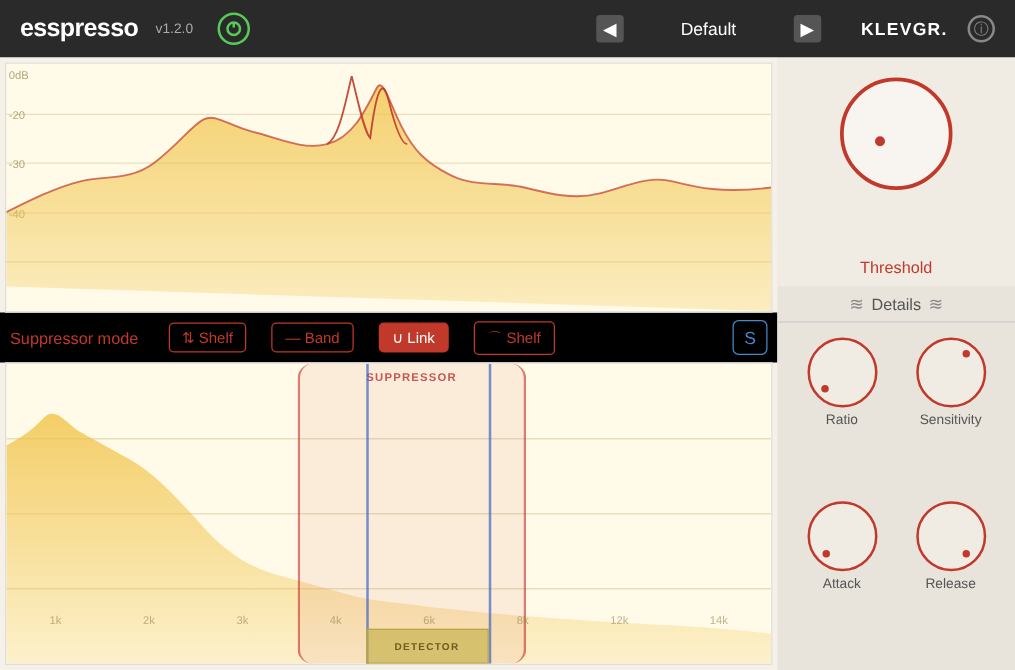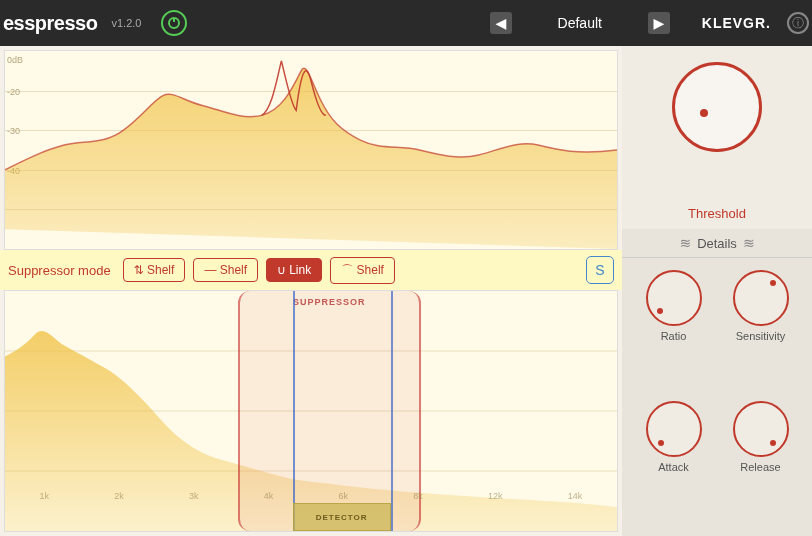--- a/index.html
+++ b/index.html
@@ -10,21 +10,21 @@
       font-family: -apple-system, BlinkMacSystemFont, 'Segoe UI', sans-serif;
       overflow: hidden;
     }
 
     
     .header {
       display: flex;
       align-items: center;
       background: #2a2a2a;
       height: 46px;
-      padding: 0 3px;
+      padding: 0 16px;
       gap: 12px;
     }
     .logo-text {
       color: #fff;
       font-size: 20px;
       font-weight: 600;
       letter-spacing: -0.5px;
     }
     .version-text {
       color: #aaa;
@@ -120,22 +120,22 @@
       left: 2px;
       color: rgba(150,130,80,0.7);
       font-size: 9px;
     }
 
     
     .mode-bar {
       display: flex;
       align-items: center;
       padding: 6px 8px;
-      gap: 8px;
-      background: #fef9c3;
+      gap: 20px;
+      background: #000000;
     }
     .mode-label {
       color: #c0392b;
       font-size: 13px;
       font-weight: 500;
       margin-right: 4px;
     }
     .mode-btn {
       display: flex;
       align-items: center;
@@ -425,21 +425,21 @@
 
         <path d="M0,120 C20,110 40,100 60,95 C80,90 100,95 120,80 C140,65 150,50 160,45 C170,40 180,50 200,55 C220,60 240,70 260,65 C280,60 290,40 300,20 C305,10 310,30 320,50 C330,70 340,80 360,90 C380,100 400,95 420,100 C440,105 460,110 480,105 C500,100 520,90 540,95 C560,100 580,105 620,100" fill="none" stroke="#c0392b" stroke-width="1.5" opacity="0.7"></path>
 
         <path d="M260,65 C270,60 275,30 280,10 C285,30 290,55 295,60 C300,20 305,10 310,30 C315,50 320,65 325,65" fill="none" stroke="#c0392b" stroke-width="1.5" opacity="0.9"></path>
       </svg>
     </div>
 
     <div class="mode-bar">
       <span class="mode-label">Suppressor mode</span>
       <button class="mode-btn">⇅ Shelf</button>
-      <button class="mode-btn">— Shelf</button>
+      <button class="mode-btn">— Band</button>
       <button class="mode-btn active">∪ Link</button>
       <button class="mode-btn">⌒ Shelf</button>
       <div class="sidechain-btn">S</div>
     </div>
 
     <div class="spectrum-bottom">
       <svg class="waveform-svg" viewBox="0 0 620 220" preserveAspectRatio="none">
         <defs>
           <linearGradient id="waveGrad2" x1="0" y1="0" x2="0" y2="1">
             <stop offset="0%" stop-color="#f0c040" stop-opacity="0.9"></stop>

